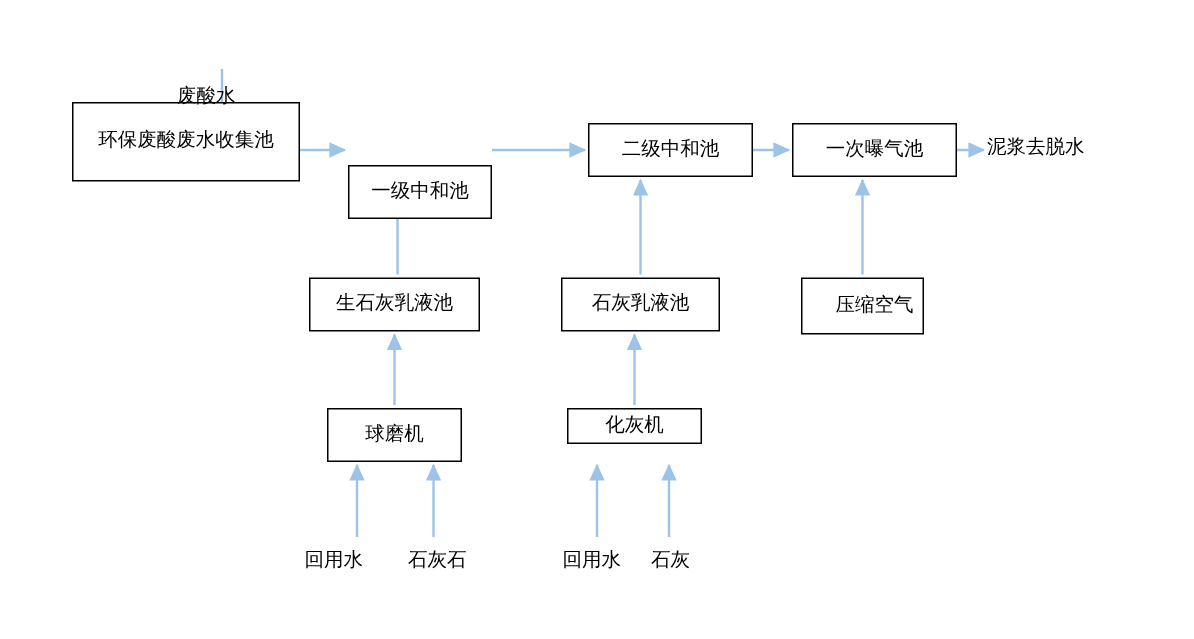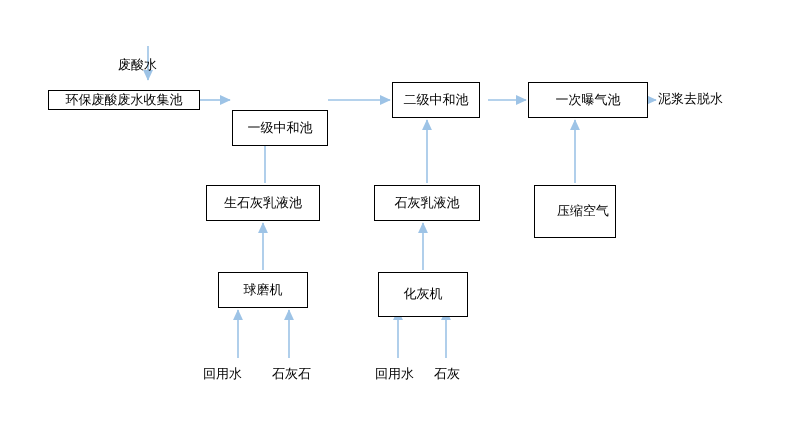--- a/index.html
+++ b/index.html
@@ -67,29 +67,29 @@
         <line x1="263" y1="270" x2="263" y2="223" marker-end="url(#arrowhead)" stroke="#9dc3e6"></line>
         <line x1="423" y1="270" x2="423" y2="223" marker-end="url(#arrowhead)" stroke="#9dc3e6"></line>
         <line x1="238" y1="358" x2="238" y2="310" marker-end="url(#arrowhead)" stroke="#9dc3e6"></line>
         <line x1="289" y1="358" x2="289" y2="310" marker-end="url(#arrowhead)" stroke="#9dc3e6"></line>
         <line x1="398" y1="358" x2="398" y2="310" marker-end="url(#arrowhead)" stroke="#9dc3e6"></line>
         <line x1="446" y1="358" x2="446" y2="310" marker-end="url(#arrowhead)" stroke="#9dc3e6"></line>
       </g>
   </svg>
 
   <div id="node-layer">
-      <div class="node" style="left: 48px; top: 90px; width: 152px; height: 20px;">环保废酸废水收集池</div>
+      <div class="node" style="left: 48px; top: 68px; width: 152px; height: 53px;">环保废酸废水收集池</div>
       <div class="node" style="left: 232px; top: 82px; width: 96px; height: 36px; margin-top: 28px;">一级中和池</div>
-      <div class="node" style="left: 392px; top: 82px; width: 88px; height: 36px;">二级中和池</div>
-      <div class="node" style="left: 528px; top: 82px; width: 120px; height: 36px;">一次曝气池</div>
+      <div class="node" style="left: 392px; top: 82px; width: 110px; height: 36px;">二级中和池</div>
+      <div class="node" style="left: 528px; top: 82px; width: 110px; height: 36px;">一次曝气池</div>
       <div class="node" style="left: 206px; top: 185px; width: 114px; height: 36px;">生石灰乳液池</div>
       <div class="node" style="left: 374px; top: 185px; width: 106px; height: 36px;">石灰乳液池</div>
-      <div class="node" style="left: 534px; top: 185px; width: 82px; height: 53px; padding-left: 16px;">压缩空气</div>
+      <div class="node" style="left: 534px; top: 185px; width: 82px; height: 38px; padding-left: 16px;">压缩空气</div>
       <div class="node" style="left: 218px; top: 272px; width: 90px; height: 36px;">球磨机</div>
-      <div class="node" style="left: 378px; top: 272px; width: 90px; height: 45px;">化灰机</div>
+      <div class="node" style="left: 378px; top: 272px; width: 90px; height: 24px;">化灰机</div>
     </div>
   <div id="label-layer">
       <div class="label" style="left: 118px; top: 26px; margin-top: 32px;">废酸水</div>
       <div class="label" style="left: 658px; top: 92px;">泥浆去脱水</div>
       <div class="label" style="left: 203px; top: 367px;">回用水</div>
       <div class="label" style="left: 272px; top: 367px;">石灰石</div>
       <div class="label" style="left: 375px; top: 367px;">回用水</div>
       <div class="label" style="left: 434px; top: 367px;">石灰</div>
     </div>
 

